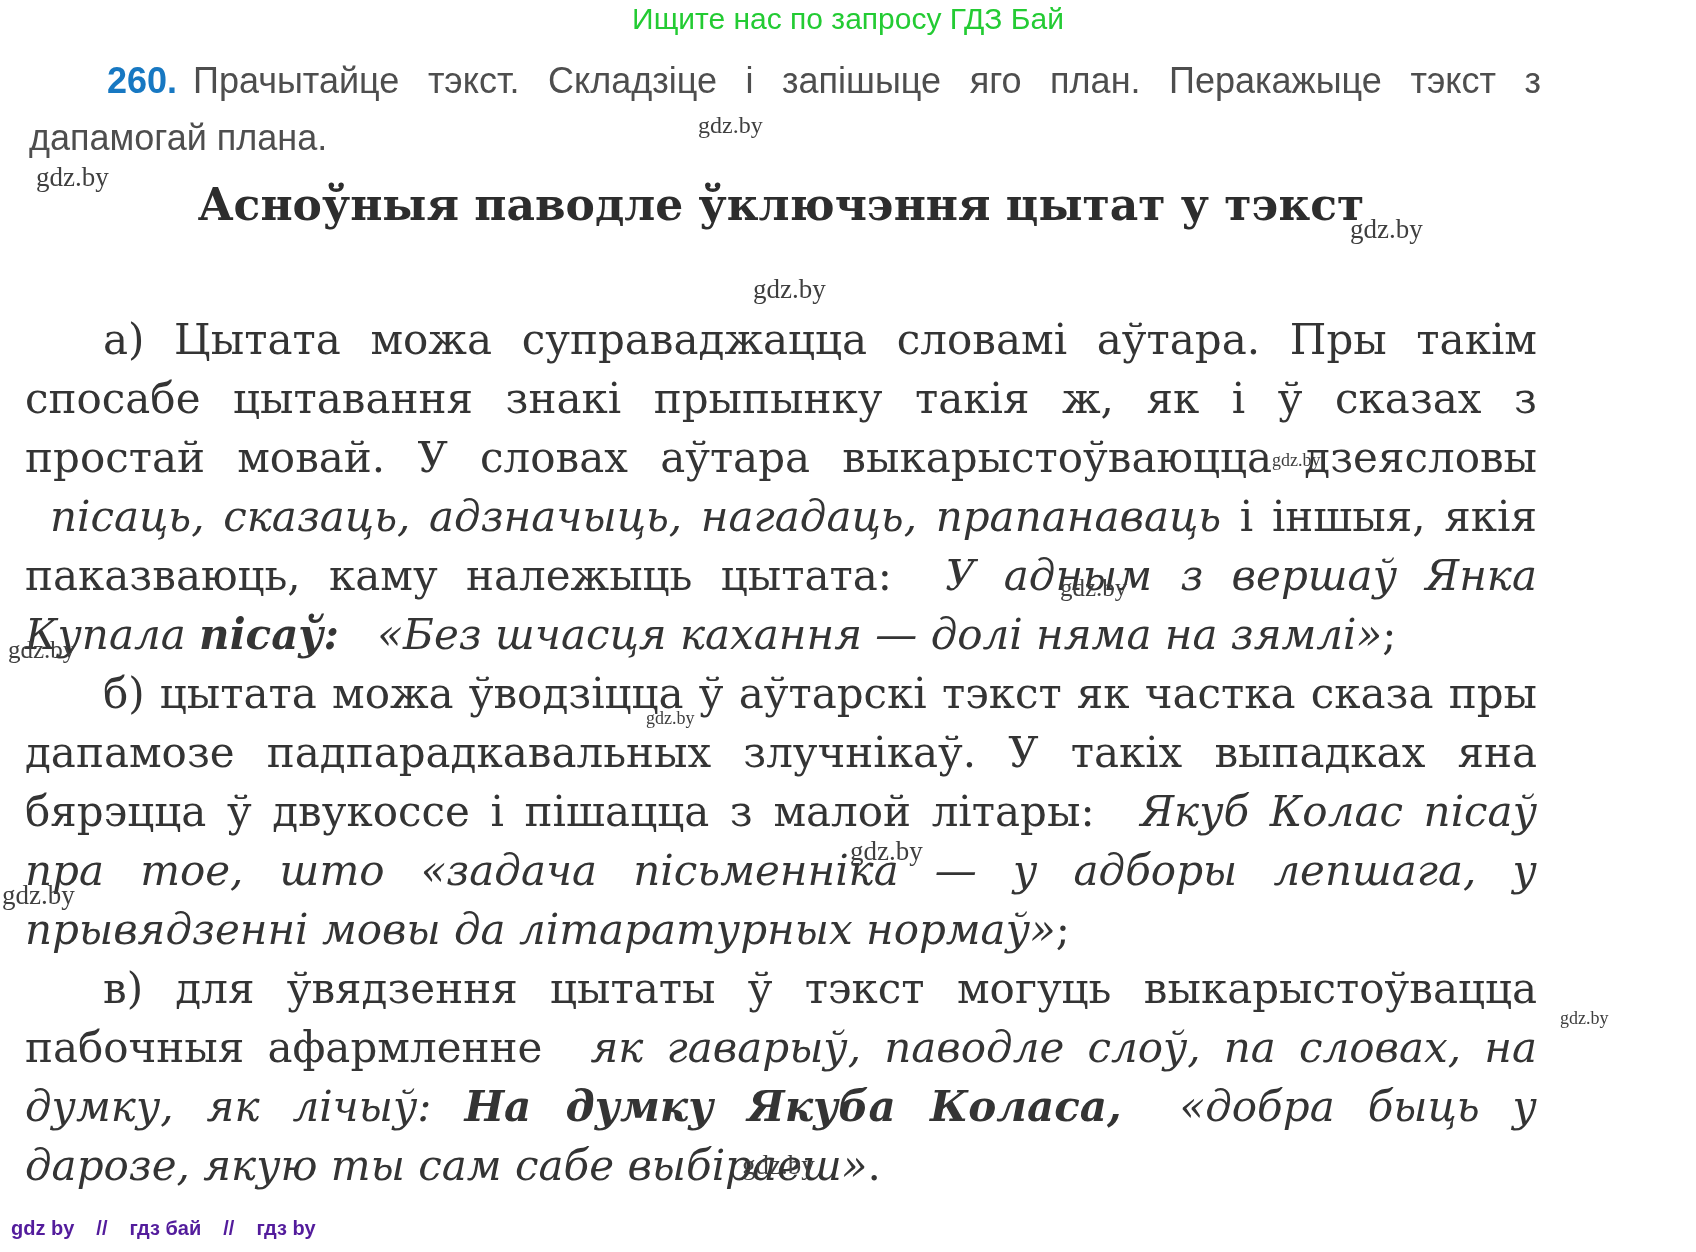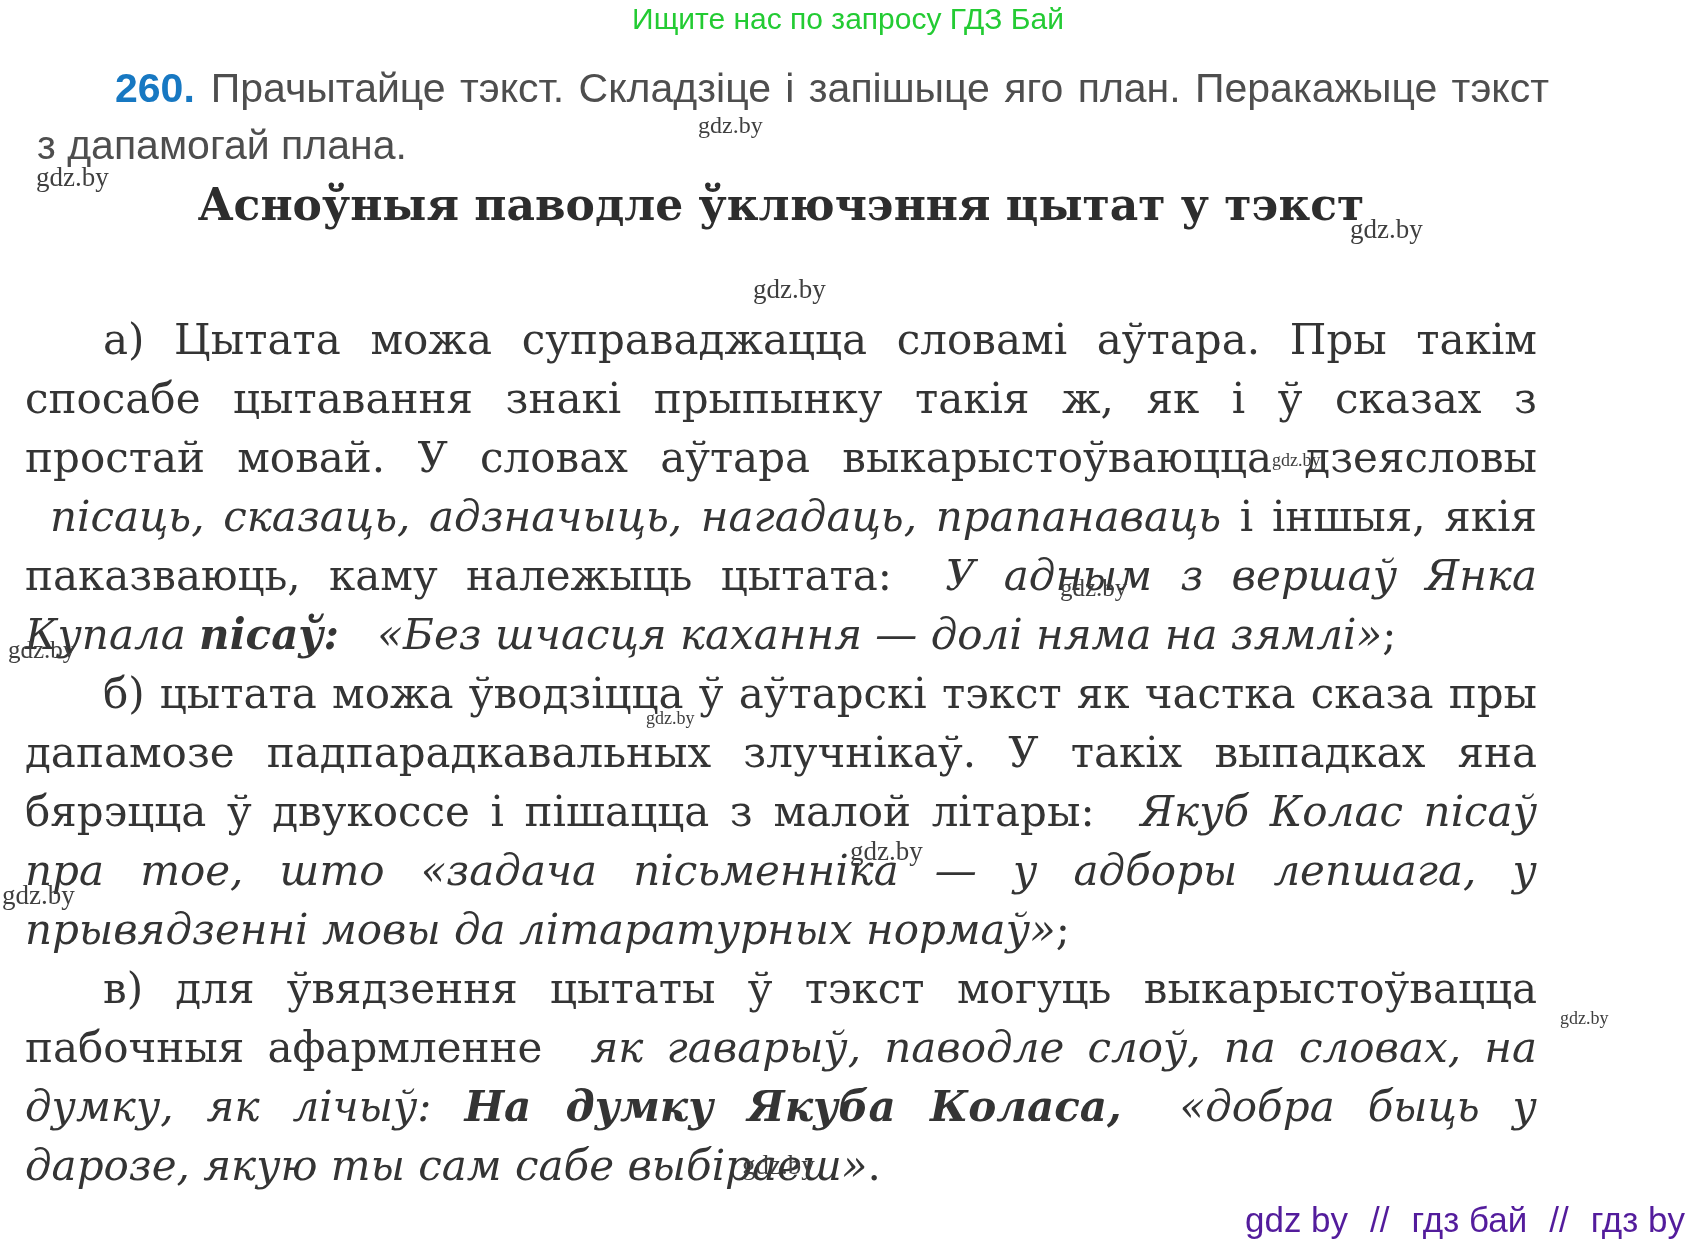--- a/index.html
+++ b/index.html
@@ -21,23 +21,23 @@
   }
   .banner{
     position:absolute;top:2px;left:0;width:100%;
     text-align:center;
     font-family:"Liberation Sans", sans-serif;
     font-size:30px;line-height:34px;
     color:var(--banner-green);
   }
   .task{
     position:absolute;top:48px;left:25px;width:1512px;
-    margin:12px;
+    margin:4px;
     font-family:"Liberation Sans", sans-serif;
-    font-size:41px;line-height:57px;
+    font-size:36px;line-height:57px;
     color:var(--task-text);
     text-align:justify;
     text-indent:78px;
   }
   .task .num{
     color:var(--exercise-blue);
     font-weight:bold;
     margin-right:16px;
   }
   .heading{
@@ -62,24 +62,25 @@
   .seg-i{font-style:italic;margin-left:25px;}
   .seg-bi{font-style:italic;font-weight:bold;}
   .watermark{
     position:absolute;
     font-family:Liberation Serif, serif;
     color:var(--watermark-gray);
     white-space:nowrap;
   }
   .footer{
     position:absolute;left:0;bottom:12px;width:100%;
-    text-align:right;
+    text-align:left;
     font-family:"Liberation Sans", sans-serif;
-    font-size:35px;
+    font-size:20px;
     color:var(--footer-purple);
+    font-weight:bold;
   }
   .footer span{margin:0 11px;}
 </style>
 </head>
 <body>
 
 <div class="page">
 
   <div class="banner">Ищите нас по запросу ГДЗ Бай</div>
 

